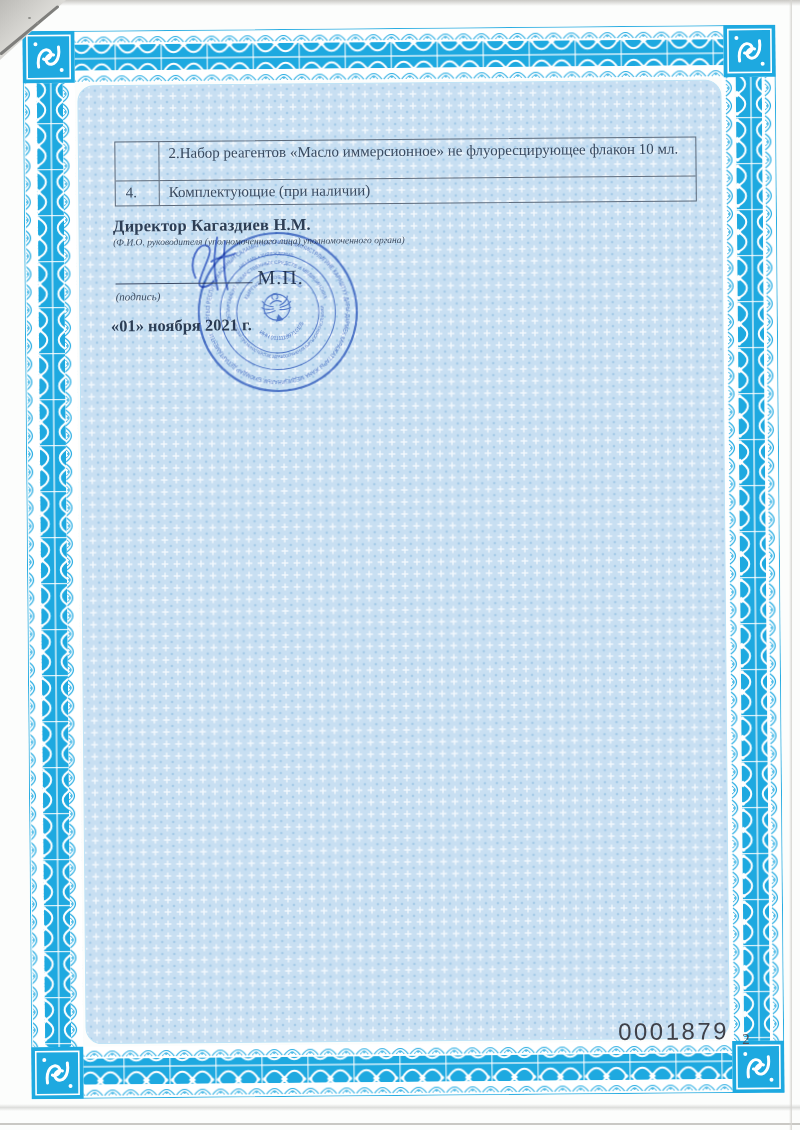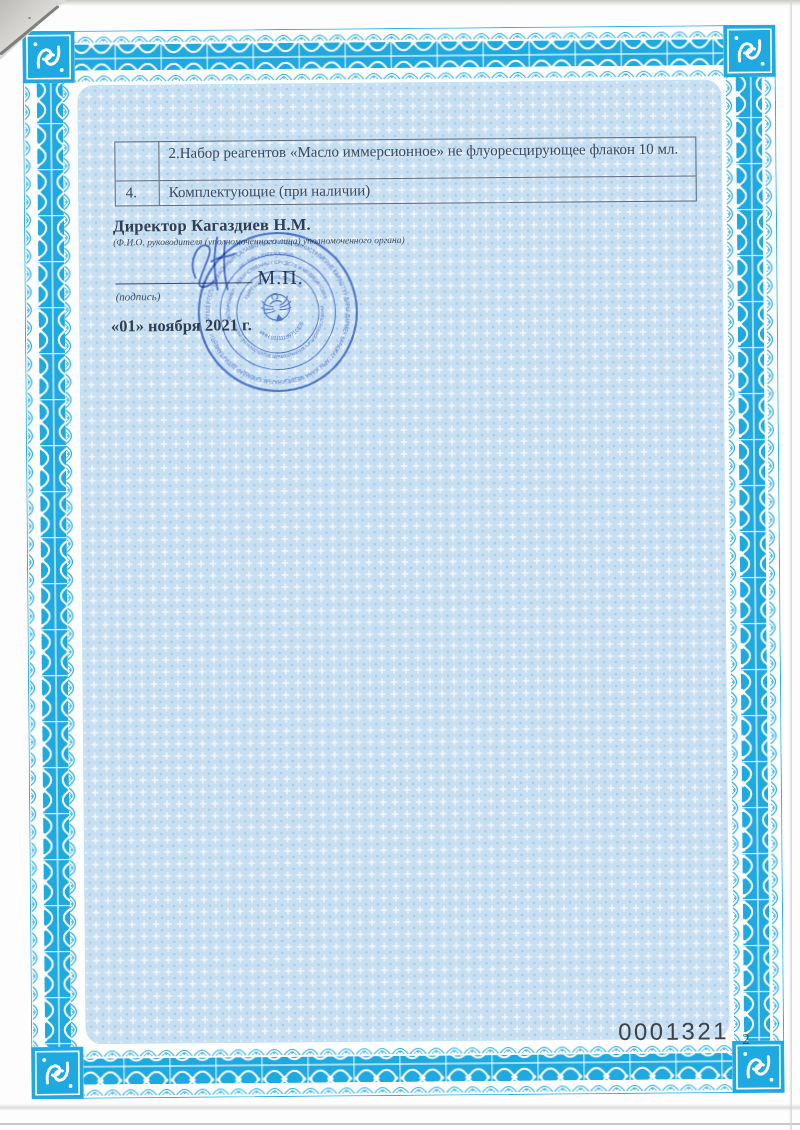--- a/index.html
+++ b/index.html
@@ -277,21 +277,21 @@
         <circle cx="90" cy="85" r="13"></circle>
         <path d="M89,77 a3,3 0 1 1 2,.2"></path>
         <path d="M90,92 l-4,7 h8 z" fill="#3c67c6" stroke="none"></path>
         <path d="M87,84 q-8,-2 -10,-8 M87,86 q-9,0 -12,-4 M88,88 q-8,2 -12,0"></path>
         <path d="M93,84 q8,-2 10,-8 M93,86 q9,0 12,-4 M92,88 q8,2 12,0"></path>
         <path d="M84,81 q6,-5 12,0"></path>
       </g>
     </g>
   </svg>
 
-  <div class="serial">0001321</div>
+  <div class="serial">0001879</div>
   <div class="pagenum">2</div>
 </div>
 
 <div class="scan-edge-top"></div>
 <div class="fold-tri"></div>
 <div class="fold-crease"></div>
 <div class="speck" style="left:28px;top:17px;"></div>
 <div class="speck" style="left:36px;top:22px;"></div>
 <div class="bottom-shadow"></div>
 <div class="bottom-line"></div>

